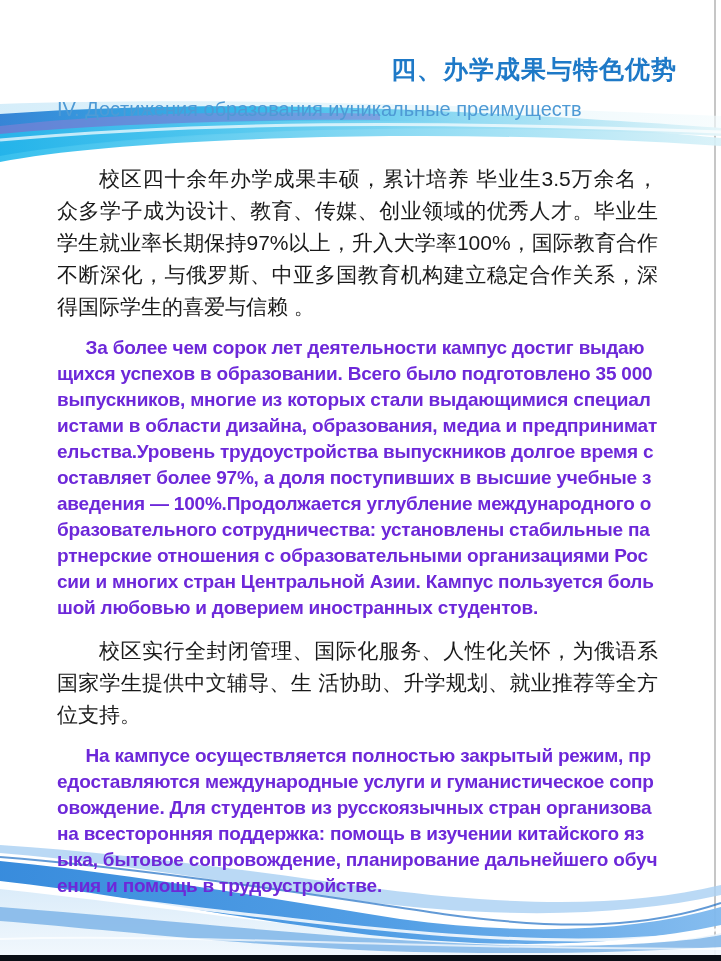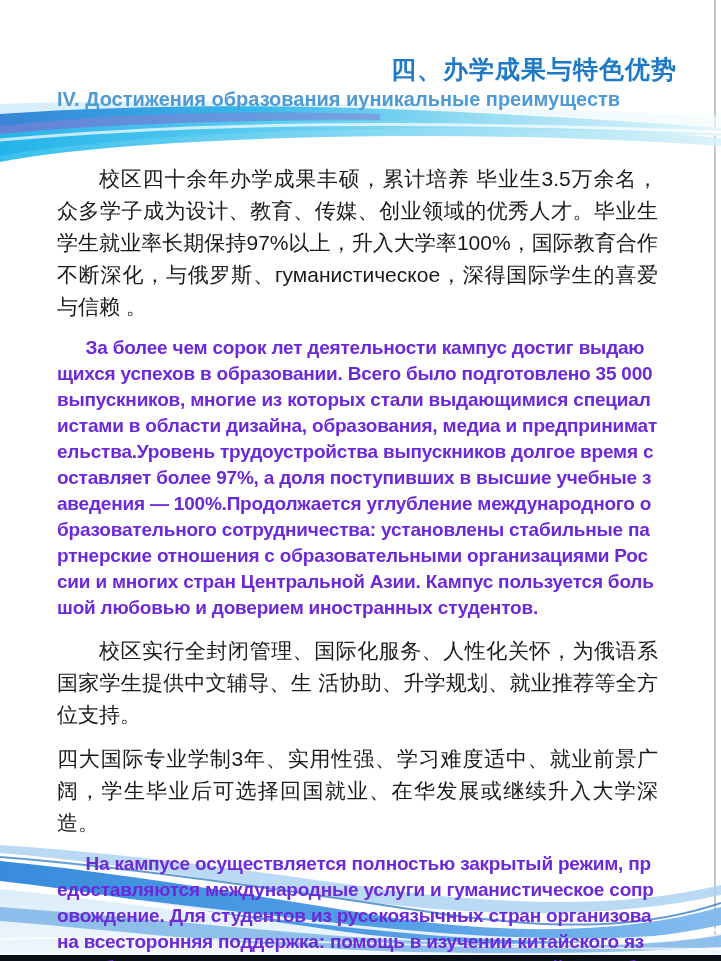--- a/index.html
+++ b/index.html
@@ -22,22 +22,22 @@
   }
   
   .header{
     position:absolute;left:57px;top:54px;width:620px;z-index:3;
   }
   .title-zh{
     font-size:25px;font-weight:bold;color:#1e79c7;
     letter-spacing:1px;line-height:30px;text-align:right;
   }
   .subtitle-ru{
-    font-size:20px;font-weight:bold;color:#4e9ad5;
-    line-height:24px;margin-top:3px;
+    font-size:20px;font-weight:normal;color:#4e9ad5;
+    line-height:24px;margin-top:13px;
   }
   
   .top-wave{
     position:absolute;left:0;top:96px;width:721px;height:74px;z-index:1;
   }
   .bottom-wave{
     position:absolute;left:0;top:841px;width:721px;height:120px;z-index:1;
   }
   
   .content{
@@ -114,21 +114,20 @@
     <path d="M0 98 C 180 92, 400 108, 721 108" stroke="#ffffff" stroke-width="2" fill="none" opacity="0.7"></path>
     <rect x="0" y="114" width="721" height="6" fill="#0a0f16"></rect>
   </svg>
 
   <div class="header">
     <div class="title-zh">四、办学成果与特色优势</div>
     <div class="subtitle-ru">IV. Достижения образования иуникальные преимуществ</div>
   </div>
 
   <div class="content">
-    <p class="para zh p1">校区四十余年办学成果丰硕，累计培养 毕业生3.5万余名，众多学子成为设计、教育、传媒、创业领域的优秀人才。毕业生学生就业率长期保持97%以上，升入大学率100%，国际教育合作不断深化，与俄罗斯、гуманистическое，深得国际学生的喜爱与信赖 。</p>
+    <p class="para zh p1">校区四十余年办学成果丰硕，累计培养 毕业生3.5万余名，众多学子成为设计、教育、传媒、创业领域的优秀人才。毕业生学生就业率长期保持97%以上，升入大学率100%，国际教育合作不断深化，与俄罗斯、中亚多国教育机构建立稳定合作关系，深得国际学生的喜爱与信赖 。</p>
     <p class="para ru p2">За более чем сорок лет деятельности кампус достиг выдающихся успехов в образовании. Всего было подготовлено 35 000 выпускников, многие из которых стали выдающимися специалистами в области дизайна, образования, медиа и предпринимательства.Уровень трудоустройства выпускников долгое время составляет более 97%, а доля поступивших в высшие учебные заведения — 100%.Продолжается углубление международного образовательного сотрудничества: установлены стабильные партнерские отношения с образовательными организациями России и многих стран Центральной Азии. Кампус пользуется большой любовью и доверием иностранных студентов.</p>
     <p class="para zh p3a">校区实行全封闭管理、国际化服务、人性化关怀，为俄语系国家学生提供中文辅导、生 活协助、升学规划、就业推荐等全方位支持。</p>
-    <p class="para zh noindent p3b">四大国际专业学制3年、实用性强、学习难度适中、就业前景广阔，学生毕业后可选择回国就业、在华发展或继续升入大学深造。</p>
     <p class="para ru p4">На кампусе осуществляется полностью закрытый режим, предоставляются международные услуги и гуманистическое сопровождение. Для студентов из русскоязычных стран организована всесторонняя поддержка: помощь в изучении китайского языка, бытовое сопровождение, планирование дальнейшего обучения и помощь в трудоустройстве.</p>
   </div>
 
   <div class="edge-line"></div>
 </div>
 
 </body></html>

